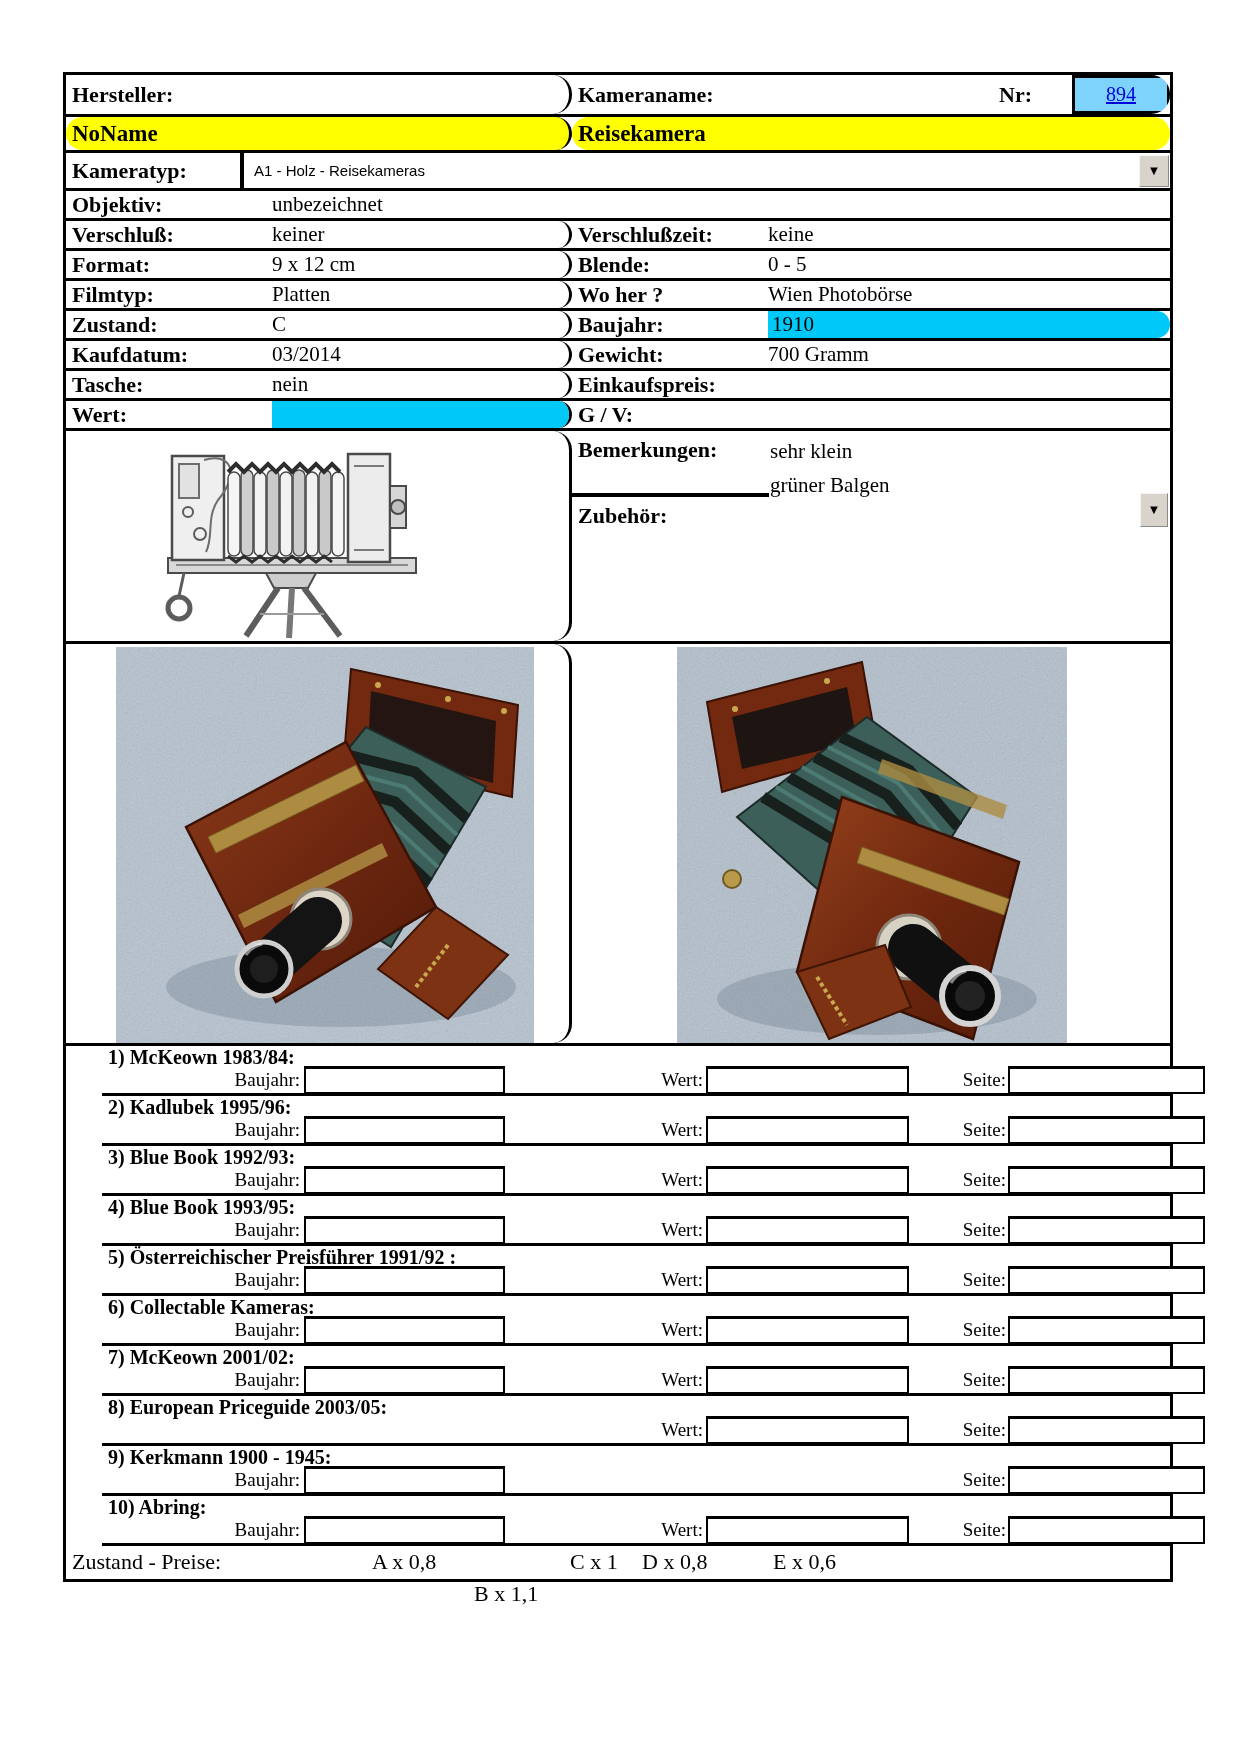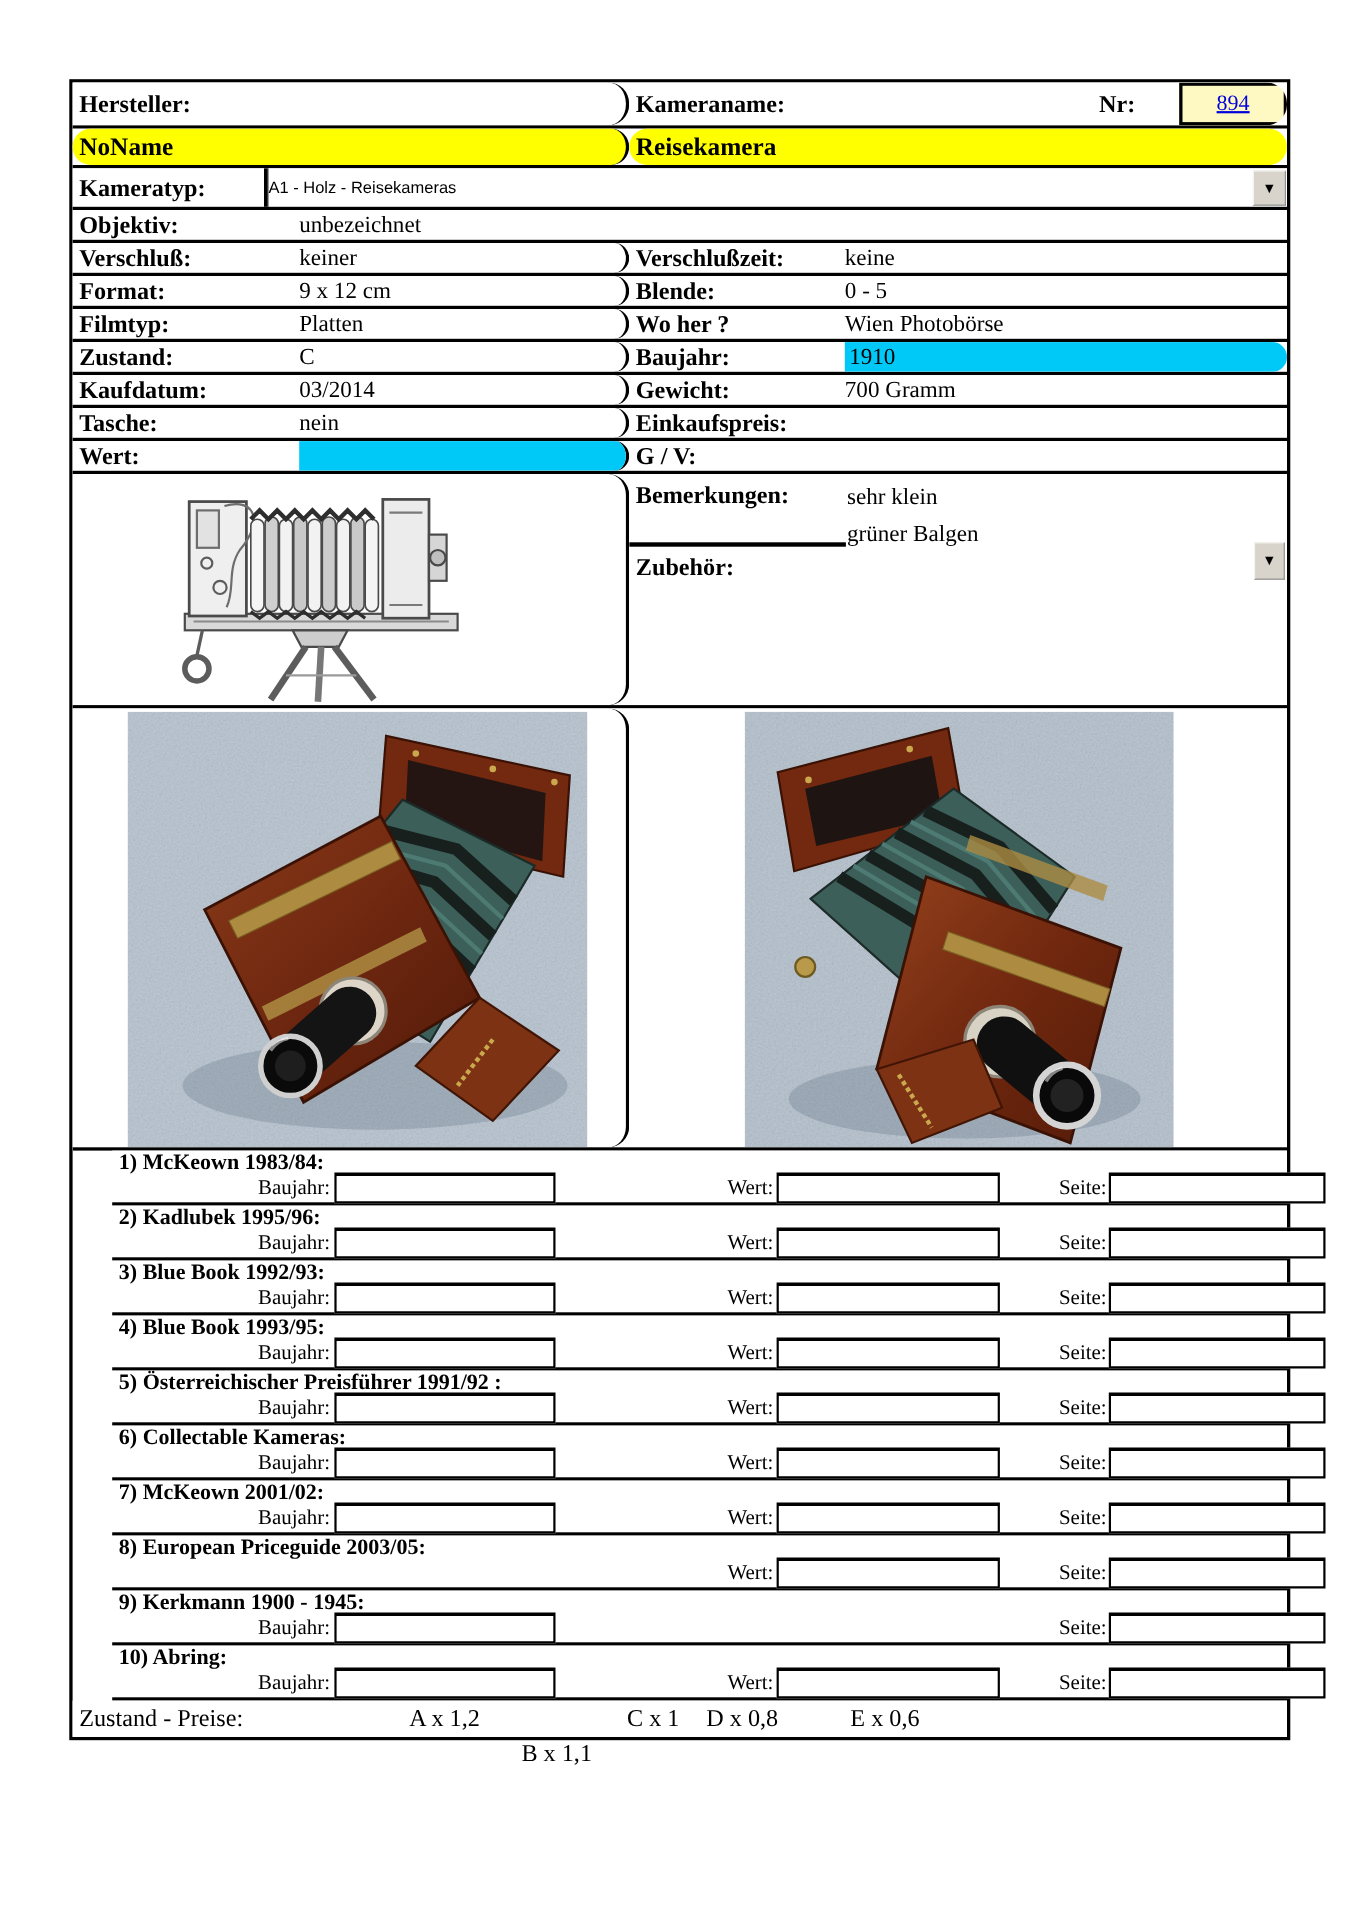--- a/index.html
+++ b/index.html
@@ -26,27 +26,27 @@
   .rowB{height:36px;}
   .rowB .cell{background:var(--yellow,#ffff00);}
   .rowB .lbl{font-size:23px;}
   .rowC{height:38px;}
   .rowD{height:30px;}
   .frow{height:30px;}
   .rowBig{height:213px;}
   .rowPhotos{height:402px;}
 
   .nr-label{position:absolute;left:400px;width:60px;text-align:right;font-weight:bold;font-size:22px;}
-  .nr-box{position:absolute;right:0;top:0;height:100%;width:98px;border:3px solid #000;background:#fef9c3;
+  .nr-box{position:absolute;right:0;top:0;height:100%;width:98px;border:3px solid #000;background:#7dd3fc;
           display:flex;align-items:center;justify-content:center;}
   .nr-box a{color:var(--link,#0000dd);font-size:20px;text-decoration:underline;}
 
   .ktyp-label-box{flex:0 0 177px;border-right:3px solid #000;height:100%;display:flex;align-items:center;}
   .combo{flex:1;height:100%;position:relative;display:flex;align-items:center;border-left:1px solid #000;}
-  .combo-text{font-family:"Liberation Sans",sans-serif;font-size:15px;}
+  .combo-text{font-family:"Liberation Sans",sans-serif;font-size:15px;padding-left:10px;}
   .dd-btn{position:absolute;right:1px;top:2px;width:30px;height:32px;background:#d8d4cc;
           border:1px solid #8a8a8a;border-top-color:#f5f4f0;border-left-color:#f5f4f0;
           display:flex;align-items:center;justify-content:center;font-size:13px;color:#000;cursor:default;}
 
   .wert-box{height:100%;width:298px;margin-left:0;}
 
   .bem-label{position:absolute;left:6px;top:6px;font-weight:bold;font-size:22px;}
   .bem-val1{position:absolute;left:198px;top:8px;font-size:21px;}
   .bem-val2{position:absolute;left:198px;top:42px;font-size:21px;}
   .bem-underline{position:absolute;left:0;top:62px;width:197px;height:4px;background:#000;}
@@ -426,20 +426,20 @@
     <span class="pg-lab pg-b-lab">Baujahr:</span>
     <span class="pg-box pg-b-box"></span>
     <span class="pg-lab pg-w-lab">Wert:</span>
     <span class="pg-box pg-w-box"></span>
     <span class="pg-lab pg-s-lab">Seite:</span>
     <span class="pg-box pg-s-box"></span>
   </div>
 
   <div class="zrow">
     <span class="z-label">Zustand - Preise:</span>
-    <span class="z-f z-f0">A x 1,2</span>
+    <span class="z-f z-f0">A x 0,8</span>
     <span class="z-f z-f1">B x 1,1</span>
     <span class="z-f z-f2">C x 1</span>
     <span class="z-f z-f3">D x 0,8</span>
     <span class="z-f z-f4">E x 0,6</span>
   </div>
 
 </div>
 
 </body></html>

